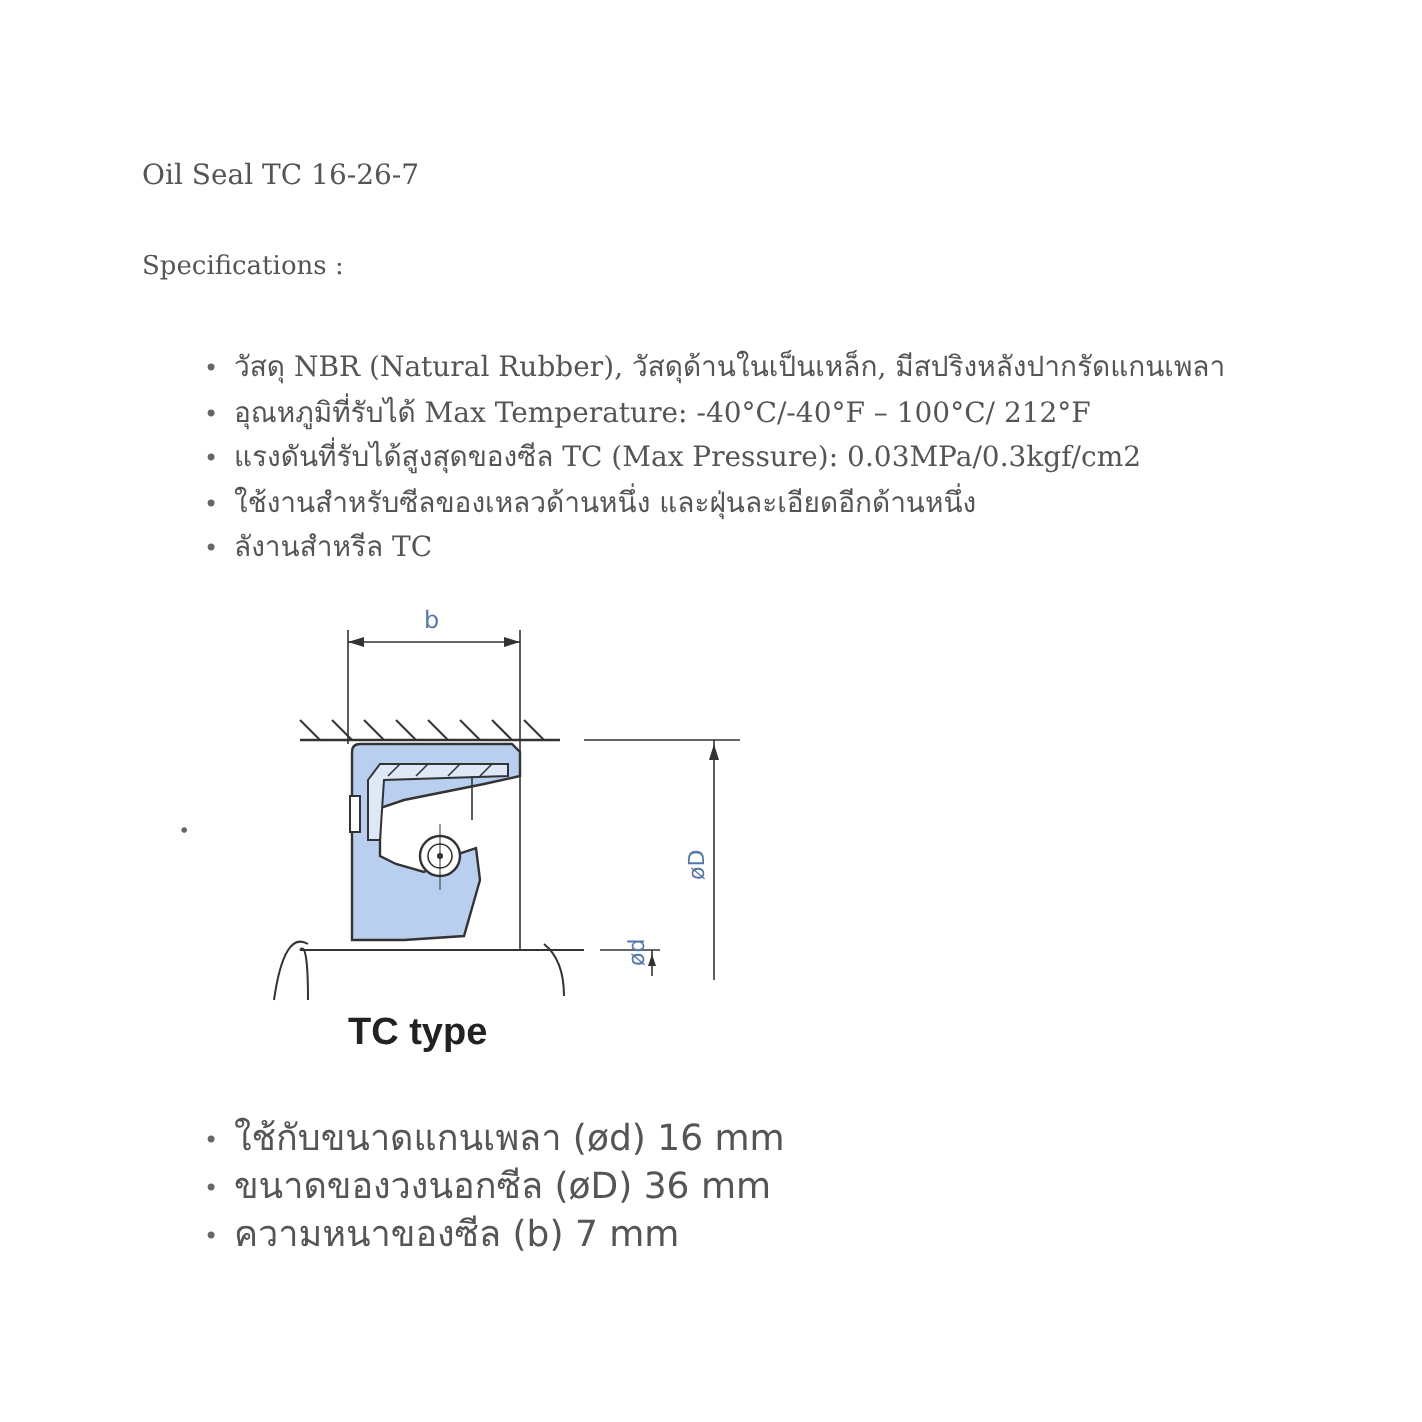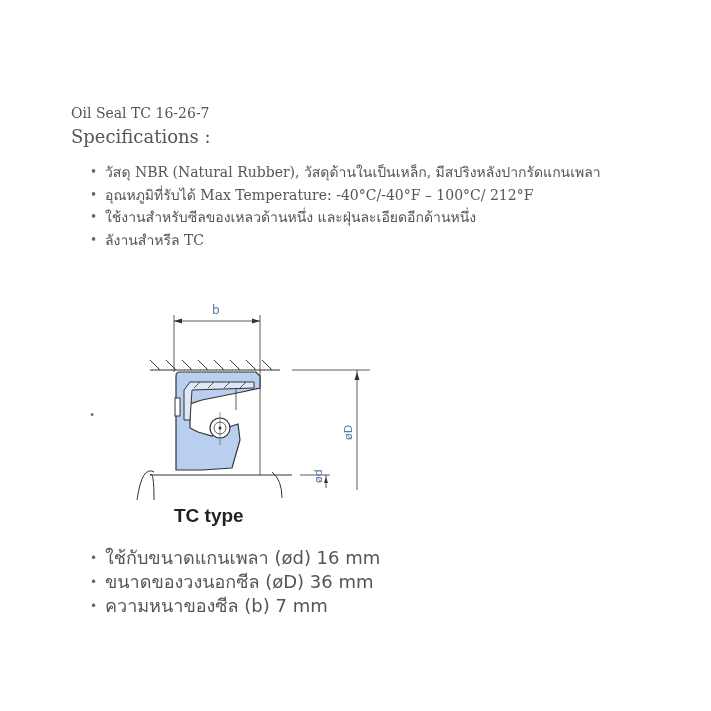--- a/index.html
+++ b/index.html
@@ -1,38 +1,39 @@
 <!DOCTYPE html>
 <html><head>
 <meta charset="utf-8">
 <style>
   html, body { margin: 0; padding: 0; background: #ffffff; }
   body { width: 711px; height: 711px; position: relative; overflow: hidden; color: #555555; }
   .serif { font-family: "DejaVu Serif", "Liberation Serif", serif; }
   .sans { font-family: "DejaVu Sans", "Liberation Sans", sans-serif; }
-  .title { position: absolute; left: 71px; top: 105px; font-size: 14px; }
-  .spec { position: absolute; left: 71px; top: 126px; font-size: 18px; }
-  ul { margin: 0; padding: 0; list-style: none; position: absolute; left: 90px; }
+  .title { position: absolute; left: 71px; top: 80px; font-size: 14px; }
+  .spec { position: absolute; left: 71px; top: 126px; font-size: 13px; }
+  ul { margin: 12px; padding: 0; list-style: none; position: absolute; left: 90px; }
   li { position: relative; padding-left: 15px; font-size: 14px; line-height: 22.5px; white-space: nowrap; }
   li::before { content: "•"; position: absolute; left: 0; top: 0; font-size: 12px; color: #666; }
   ul.list1 { top: 161px; }
   ul.list2 { top: 546px; }
   ul.list2 li { font-size: 18px; line-height: 24px; }
   .diagram-bullet { position: absolute; left: 90px; top: 408px; font-size: 12px; color: #666; }
   .diagram { position: absolute; left: 132px; top: 300px; width: 240px; height: 232px; }
 </style>
 </head>
 <body>
 
 <div class="title serif">Oil Seal TC 16-26-7</div>
 <div class="spec serif">Specifications :</div>
 
 <ul class="list1 serif">
   <li>วัสดุ NBR (Natural Rubber), วัสดุด้านในเป็นเหล็ก, มีสปริงหลังปากรัดแกนเพลา</li>
   <li>อุณหภูมิที่รับได้ Max Temperature: -40°C/-40°F – 100°C/ 212°F</li>
+  <li>แรงดันที่รับได้สูงสุดของซีล TC (Max Pressure):  0.03MPa/0.3kgf/cm2</li>
   <li>ใช้งานสำหรับซีลของเหลวด้านหนึ่ง และฝุ่นละเอียดอีกด้านหนึ่ง</li>
   <li>ลังานสำหรีล TC</li>
 </ul>
 
 <div class="diagram-bullet">•</div>
 
 <div class="diagram">
   <svg width="240" height="232" viewBox="0 0 240 232" xmlns="http://www.w3.org/2000/svg">
 
     <line x1="18" y1="70" x2="148" y2="70" stroke="#333" stroke-width="1.2"></line>

